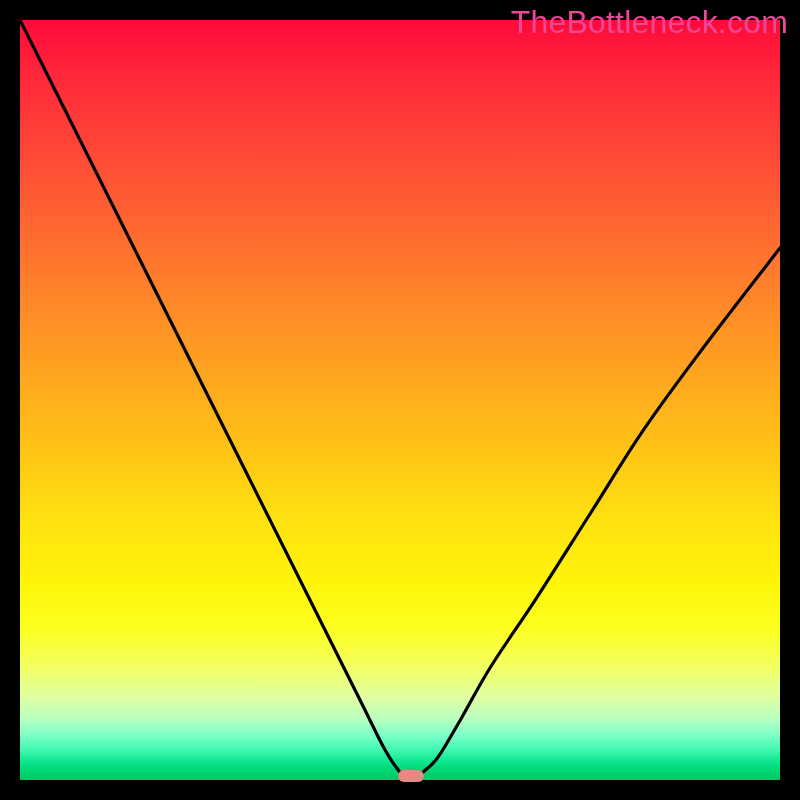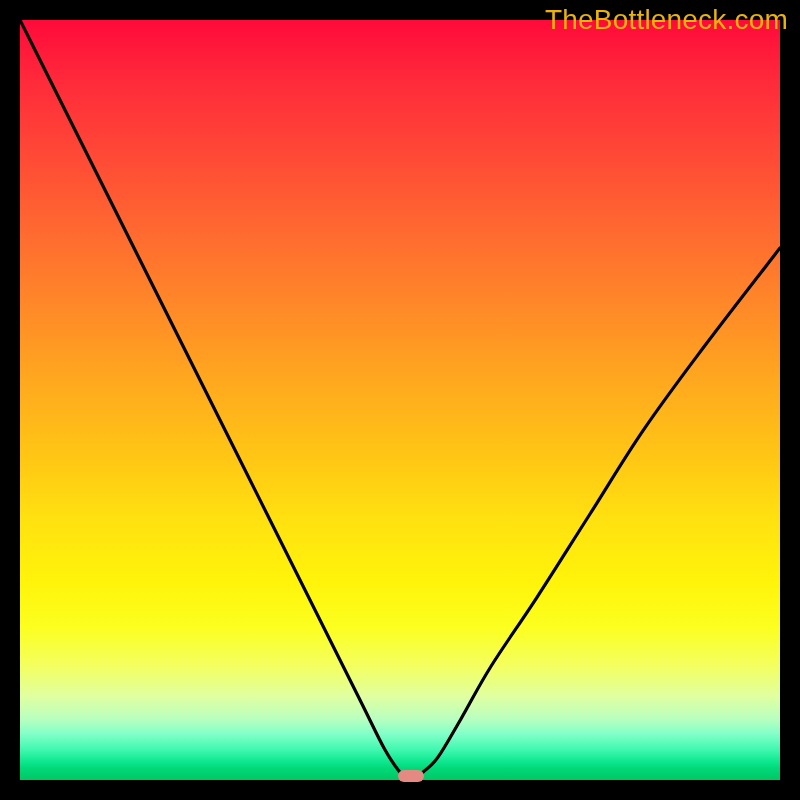--- a/index.html
+++ b/index.html
@@ -42,22 +42,22 @@
       #40f8b0 96%,
       #10e890 97.5%,
       #00d878 98.5%,
       #00c864 100%
     );
   }
   .attribution {
     position: absolute;
     top: 4px;
     right: 12px;
-    color: #eab308;
-    font-size: 28px;
+    color: #ec4899;
+    font-size: 32px;
     letter-spacing: 0.2px;
     user-select: none;
   }
   svg.curve {
     position: absolute;
     left: 0;
     top: 0;
     width: 760px;
     height: 760px;
   }

